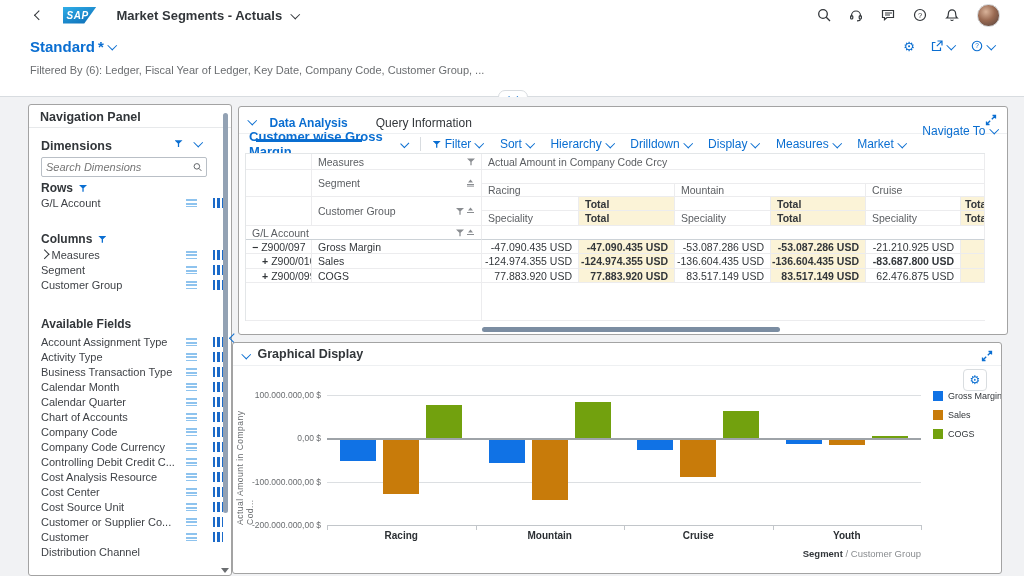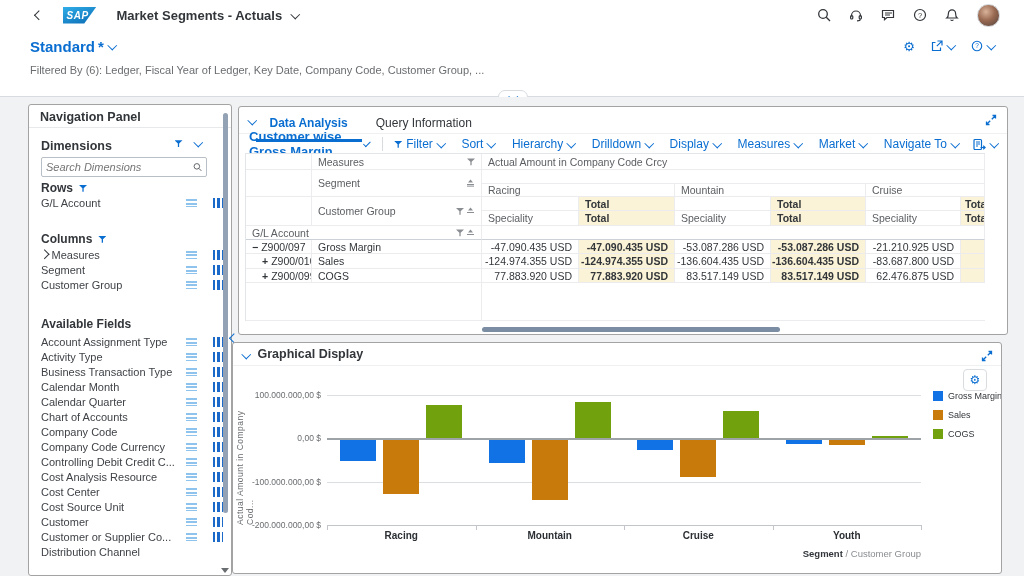--- a/index.html
+++ b/index.html
@@ -54,21 +54,21 @@
   #data-panel{left:238px;top:106px;width:770px;height:229px;}
   .tabstrip{position:absolute;left:0;top:0;width:770px;height:26px;display:flex;align-items:stretch;border-bottom:1px solid #eef0f2;}
   .tab{display:flex;align-items:center;font-size:12px;padding:16px 14px;cursor:pointer;}
   .tab.active{color:#0a6ed1;font-weight:600;border-bottom:3px solid #0a6ed1;}
   .panel-chev{display:flex;align-items:center;padding-left:10px;color:#0a6ed1;}
   .expand-btn{position:absolute;right:10px;top:7px;cursor:pointer;}
   .toolbar{position:absolute;left:10px;top:26px;right:10px;height:22px;display:flex;align-items:center;font-size:12px;color:#0a6ed1;}
   .tb-title{font-size:13px;font-weight:bold;display:flex;align-items:center;}
   .tb-sep{width:1px;height:14px;background:#d8dce0;margin:0 12px;}
   .tb-menu{display:flex;align-items:center;margin-right:17px;cursor:pointer;white-space:nowrap;}
-  .tb-right{margin-left:auto;display:flex;align-items:center;gap:14px;}
+  .tb-right{margin-left:auto;display:flex;align-items:center;gap:14px;flex-direction:column;}
   
   #pivot-grid{position:absolute;left:6px;top:46px;display:grid;
       grid-template-columns:66px 170px 97px 96px 96px 95px 95px 24px;
       grid-template-rows:16px 14px 13px 14px 15px 14px 14px 15px 14px 38px;
       border-top:1px solid #e3e6e8;border-left:1px solid #e3e6e8;background:#fff;}
   .c{border-right:1px solid #ececee;border-bottom:1px solid #ececee;font-size:10.5px;display:flex;align-items:center;
      padding:0 6px;overflow:hidden;white-space:nowrap;box-sizing:border-box;}
   .hdr{color:#5b5e62;}
   .num{justify-content:flex-end;}
   .yl{background:#fbf3d7;}
@@ -296,26 +296,26 @@
         <span class="nav-lab">Cost Center</span>
         <span class="ic-rows"></span>
         <span class="ic-cols"></span>
       </div>
       <div class="nav-item">
         <span class="nav-lab">Cost Source Unit</span>
         <span class="ic-rows"></span>
         <span class="ic-cols"></span>
       </div>
       <div class="nav-item">
+        <span class="nav-lab">Customer or Supplier Co...</span>
+        <span class="ic-rows"></span>
+        <span class="ic-cols"></span>
+      </div>
+      <div class="nav-item">
         <span class="nav-lab">Customer</span>
-        <span class="ic-rows"></span>
-        <span class="ic-cols"></span>
-      </div>
-      <div class="nav-item">
-        <span class="nav-lab">Customer or Supplier Co...</span>
         <span class="ic-rows"></span>
         <span class="ic-cols"></span>
       </div>
       <div class="nav-item">
         <span class="nav-lab">Distribution Channel</span>
       </div>
     </div>
 
   <div class="np-scroll">
       <div class="np-thumb"></div>
@@ -499,21 +499,21 @@
       <div class="c num yl bold" style="grid-area: 7 / 8;"></div>
       <div class="c child" style="grid-area: 8 / 1;">
         <span class="exp">+</span>
         <span>Z900/0100</span>
       </div>
       <div class="c" style="grid-area: 8 / 2;">Sales</div>
       <div class="c num" style="grid-area: 8 / 3;">-124.974.355 USD</div>
       <div class="c num yl bold" style="grid-area: 8 / 4;">-124.974.355 USD</div>
       <div class="c num" style="grid-area: 8 / 5;">-136.604.435 USD</div>
       <div class="c num yl bold" style="grid-area: 8 / 6;">-136.604.435 USD</div>
-      <div class="c num" style="grid-area: 8 / 7;">-83.687.800 USD</div>
+      <div class="c num" style="grid-area: 8 / 7; font-weight: bold;">-83.687.800 USD</div>
       <div class="c num yl bold" style="grid-area: 8 / 8;"></div>
       <div class="c child" style="grid-area: 9 / 1;">
         <span class="exp">+</span>
         <span>Z900/099</span>
       </div>
       <div class="c" style="grid-area: 9 / 2;">COGS</div>
       <div class="c num" style="grid-area: 9 / 3;">77.883.920 USD</div>
       <div class="c num yl bold" style="grid-area: 9 / 4;">77.883.920 USD</div>
       <div class="c num" style="grid-area: 9 / 5;">83.517.149 USD</div>
       <div class="c num yl bold" style="grid-area: 9 / 6;">83.517.149 USD</div>

